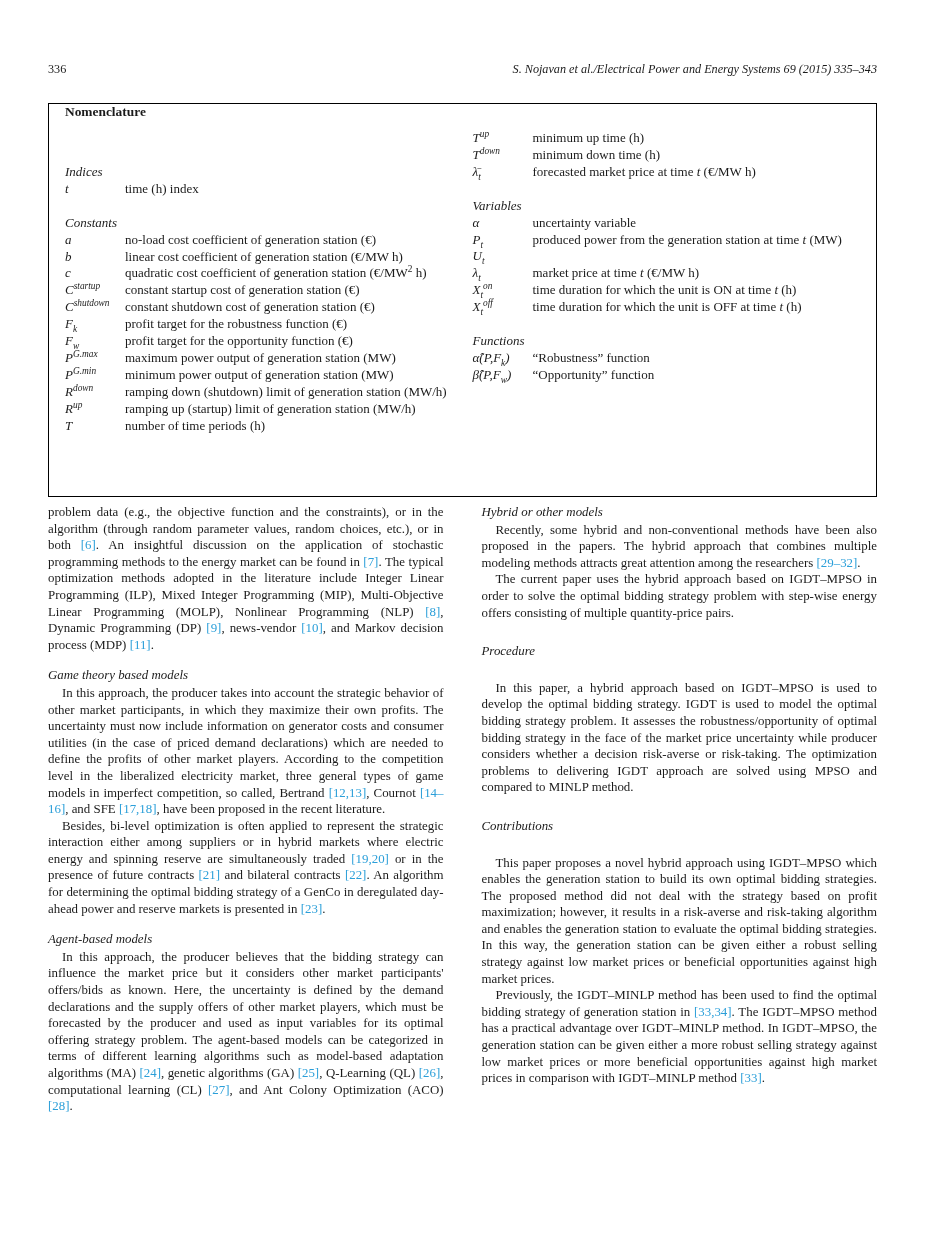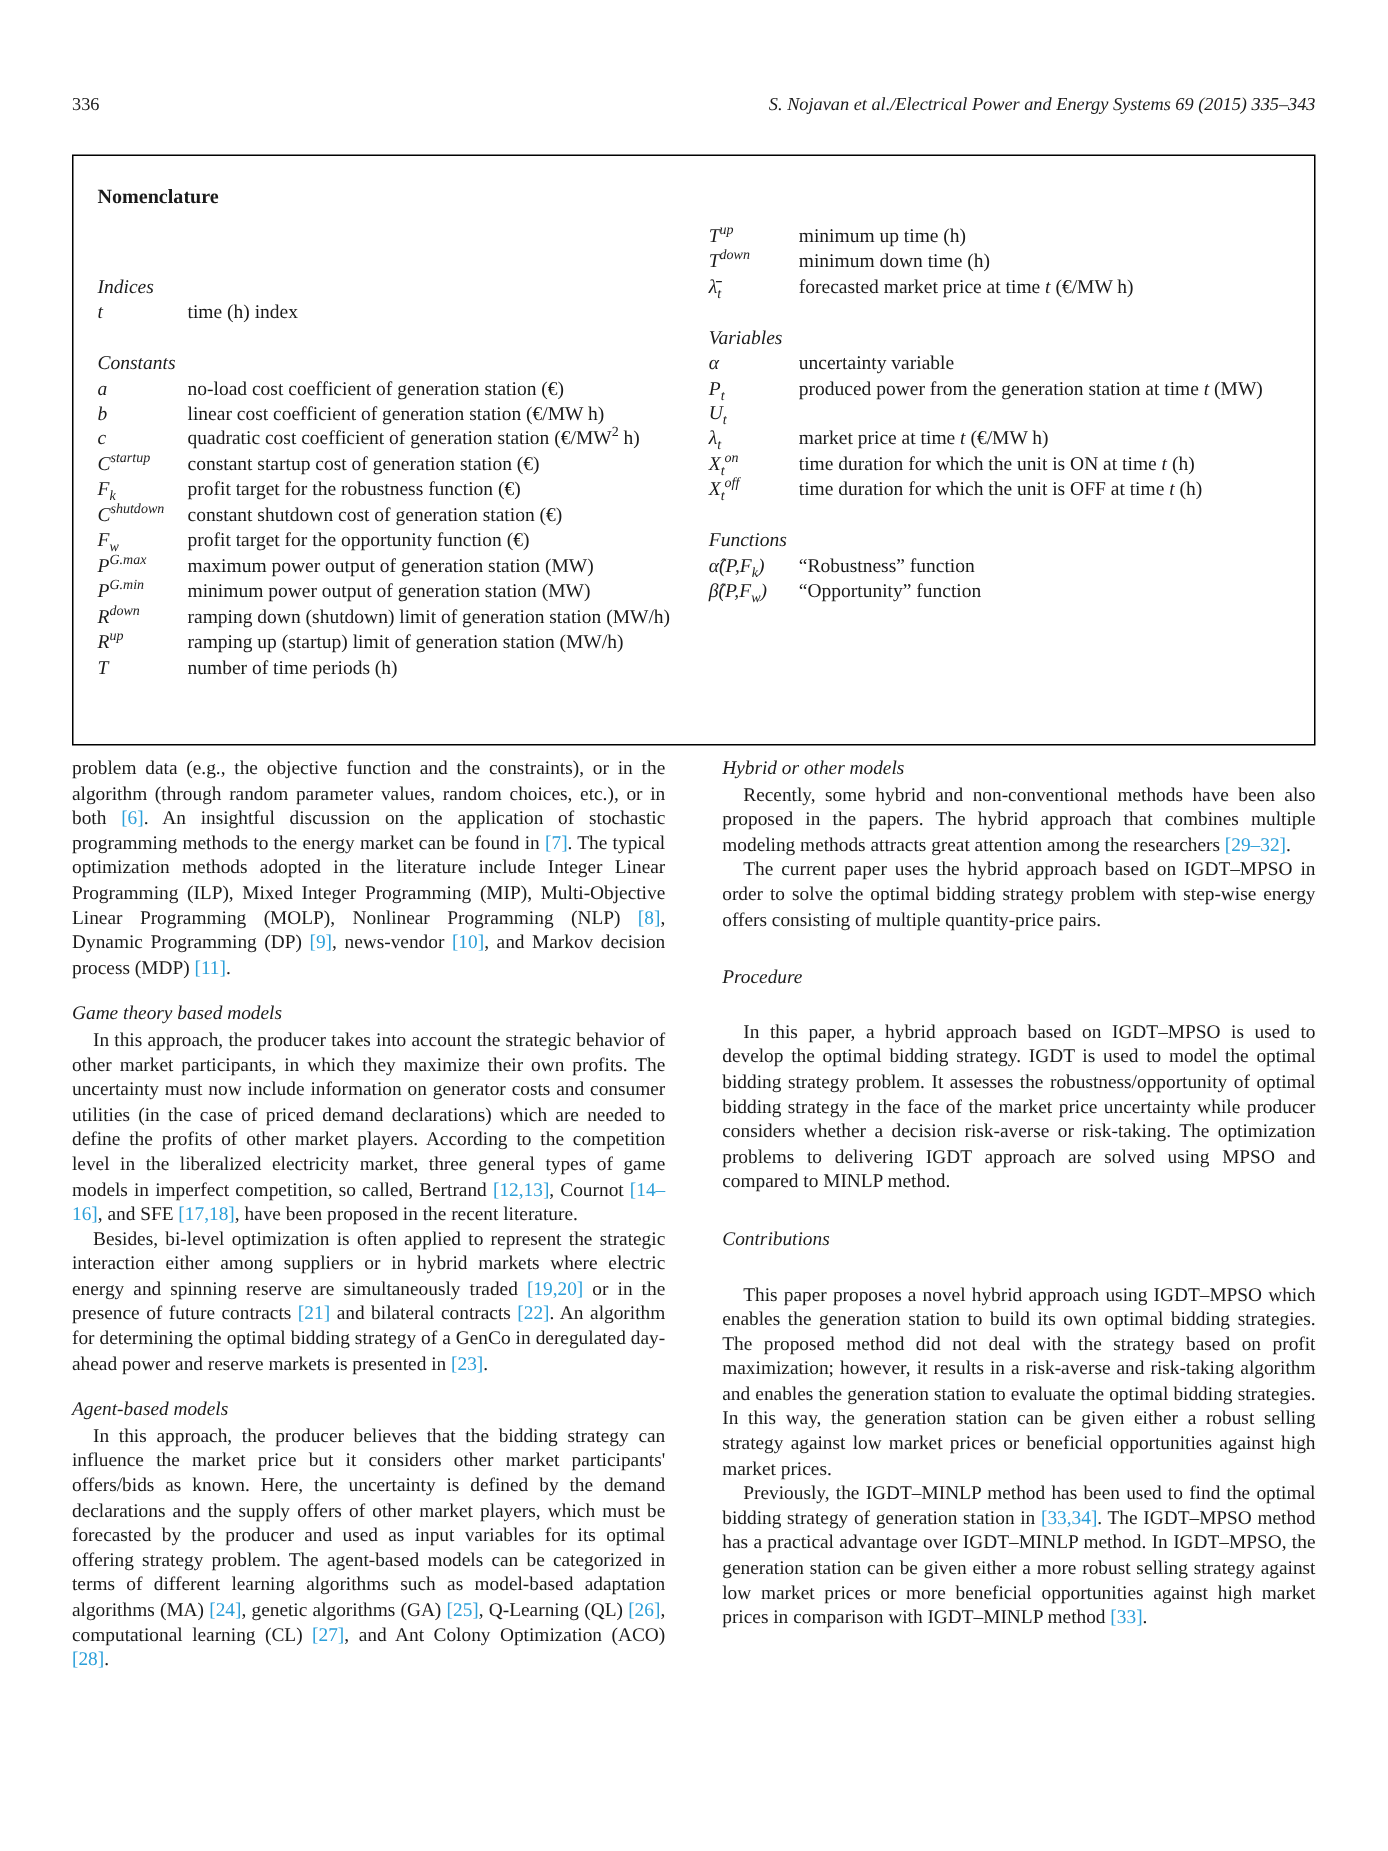--- a/index.html
+++ b/index.html
@@ -10,21 +10,21 @@
     color:#1b1b1b;
   }
   
   .header { position:absolute; top:62px; left:48px; width:829px; height:18px; font-size:12.2px; }
   .pageno { position:absolute; left:0; top:0; }
   .runhead { text-align:right; font-style:italic; }
 
   
   .nombox {
     position:absolute; top:103px; left:48px; width:829px; height:394px;
-    border:1.4px solid #000; box-sizing:border-box; padding:19px 16px 0 16px;
+    border:1.4px solid #000; box-sizing:border-box; padding:0 16px 0 16px;
     font-size:13px; line-height:16.9px;
   }
   .nomcols { display:flex; gap:20px; }
   .nomcol { flex:1; min-width:0; }
   .nomcol-right { padding-top:26px; }
   .nomtitle { font-weight:bold; font-size:13.4px; }
   .groophead { font-style:italic; margin-top:17px; }
   .gap-lg { margin-top:43px; }
   .nrow { display:flex;align-items:flex-end; }
   .sym { width:60px; flex:none; font-style:italic; }
@@ -76,26 +76,26 @@
           </div>
         <div class="nrow">
             <span class="sym">c</span>
             <span class="def">quadratic cost coefficient of generation station (€/MW<sup>2</sup> h)</span>
           </div>
         <div class="nrow">
             <span class="sym">C<sup>startup</sup></span>
             <span class="def">constant startup cost of generation station (€)</span>
           </div>
         <div class="nrow">
+            <span class="sym">C<sup>shutdown</sup></span>
+            <span class="def">constant shutdown cost of generation station (€)</span>
+          </div>
+        <div class="nrow">
             <span class="sym">F<sub>k</sub></span>
             <span class="def">profit target for the robustness function (€)</span>
-          </div>
-        <div class="nrow">
-            <span class="sym">C<sup>shutdown</sup></span>
-            <span class="def">constant shutdown cost of generation station (€)</span>
           </div>
         <div class="nrow">
             <span class="sym">F<sub>w</sub></span>
             <span class="def">profit target for the opportunity function (€)</span>
           </div>
         <div class="nrow">
             <span class="sym">P<sup>G.max</sup></span>
             <span class="def">maximum power output of generation station (MW)</span>
           </div>
         <div class="nrow">

